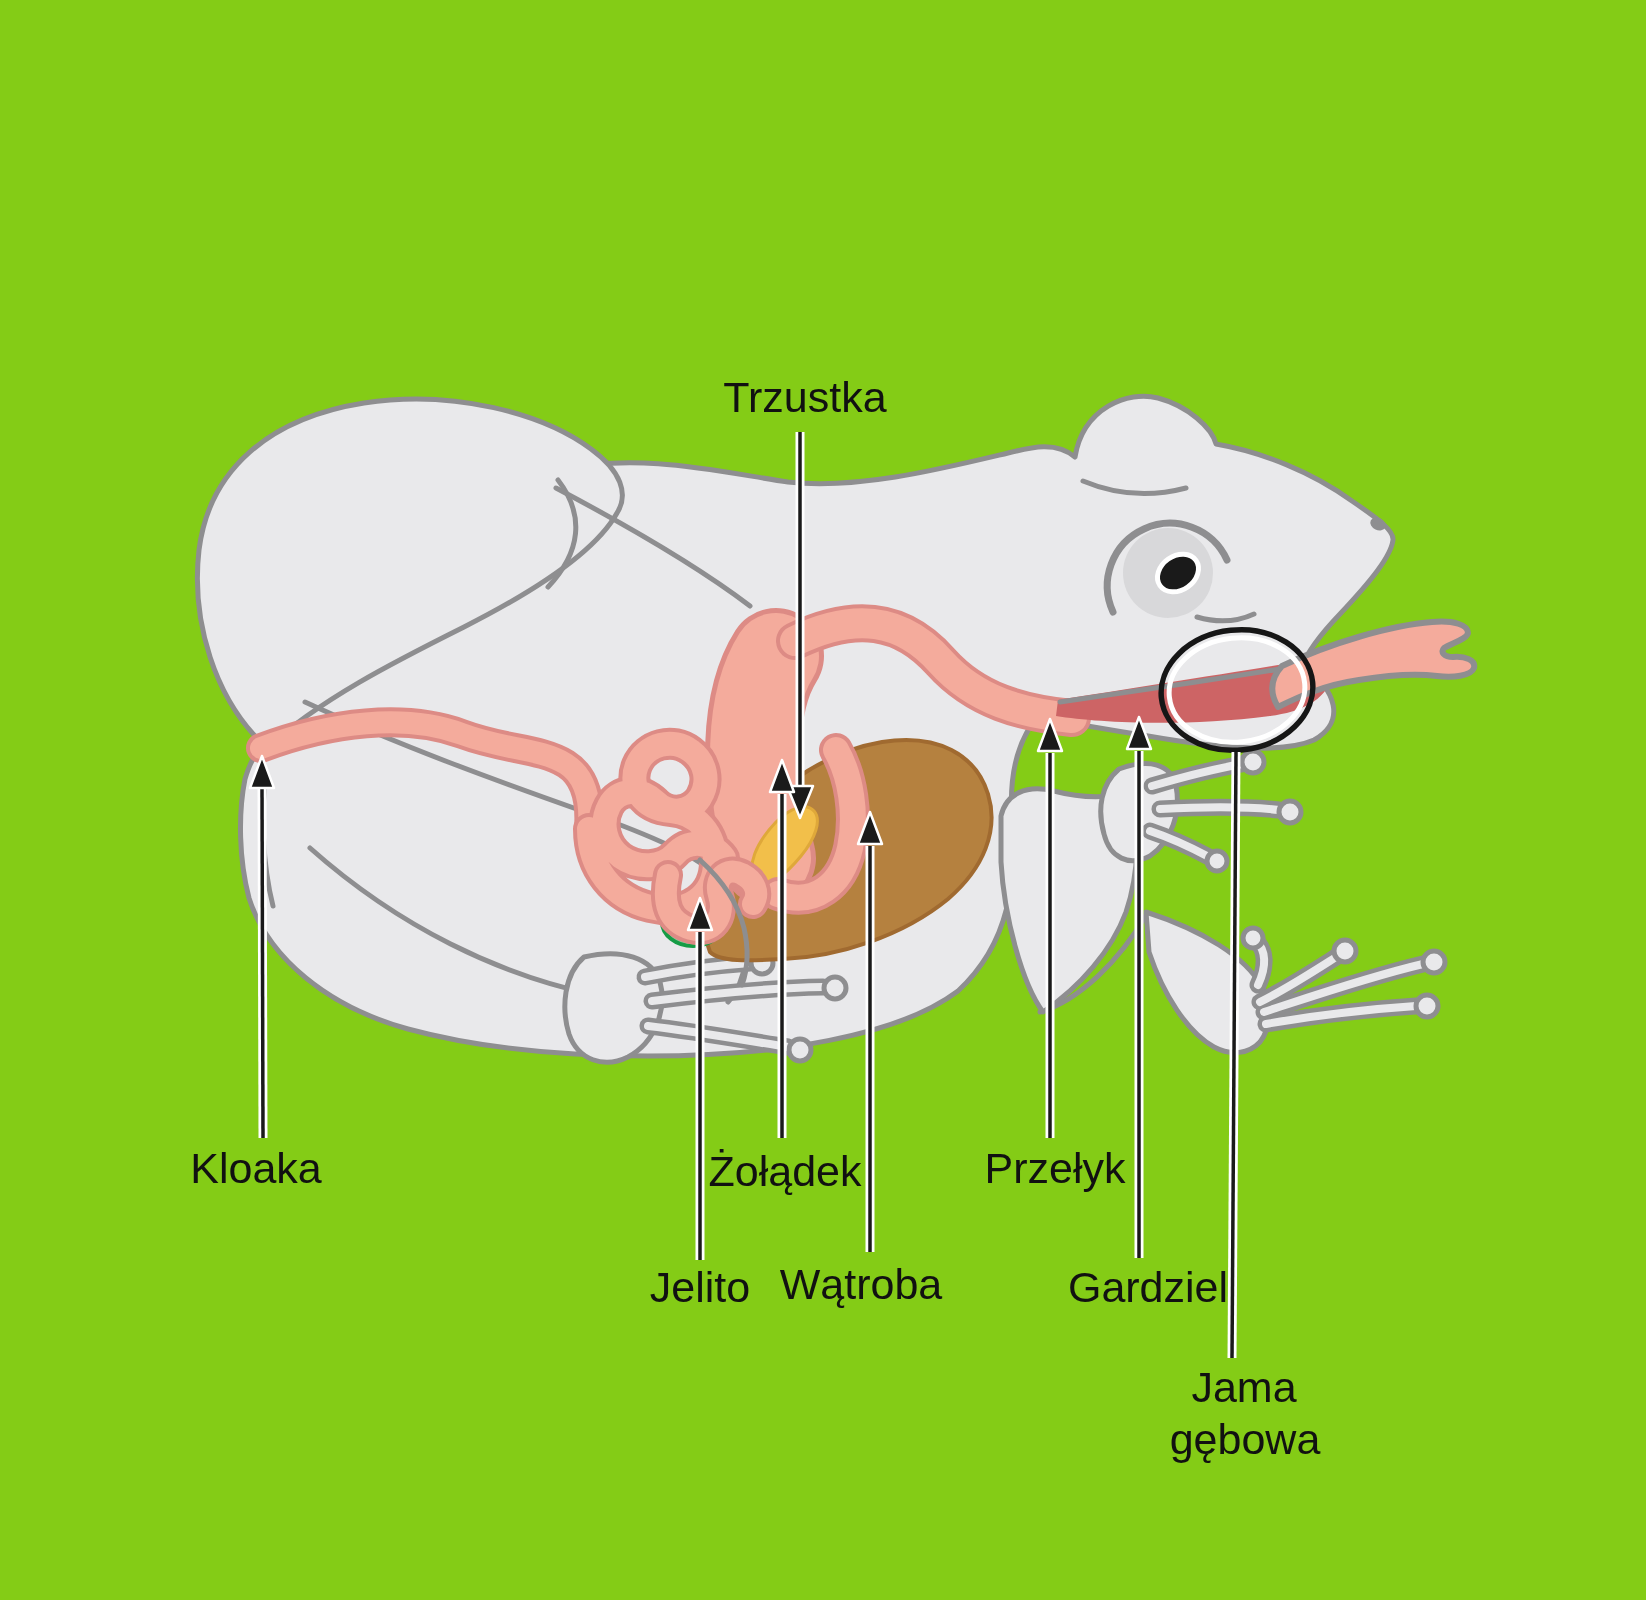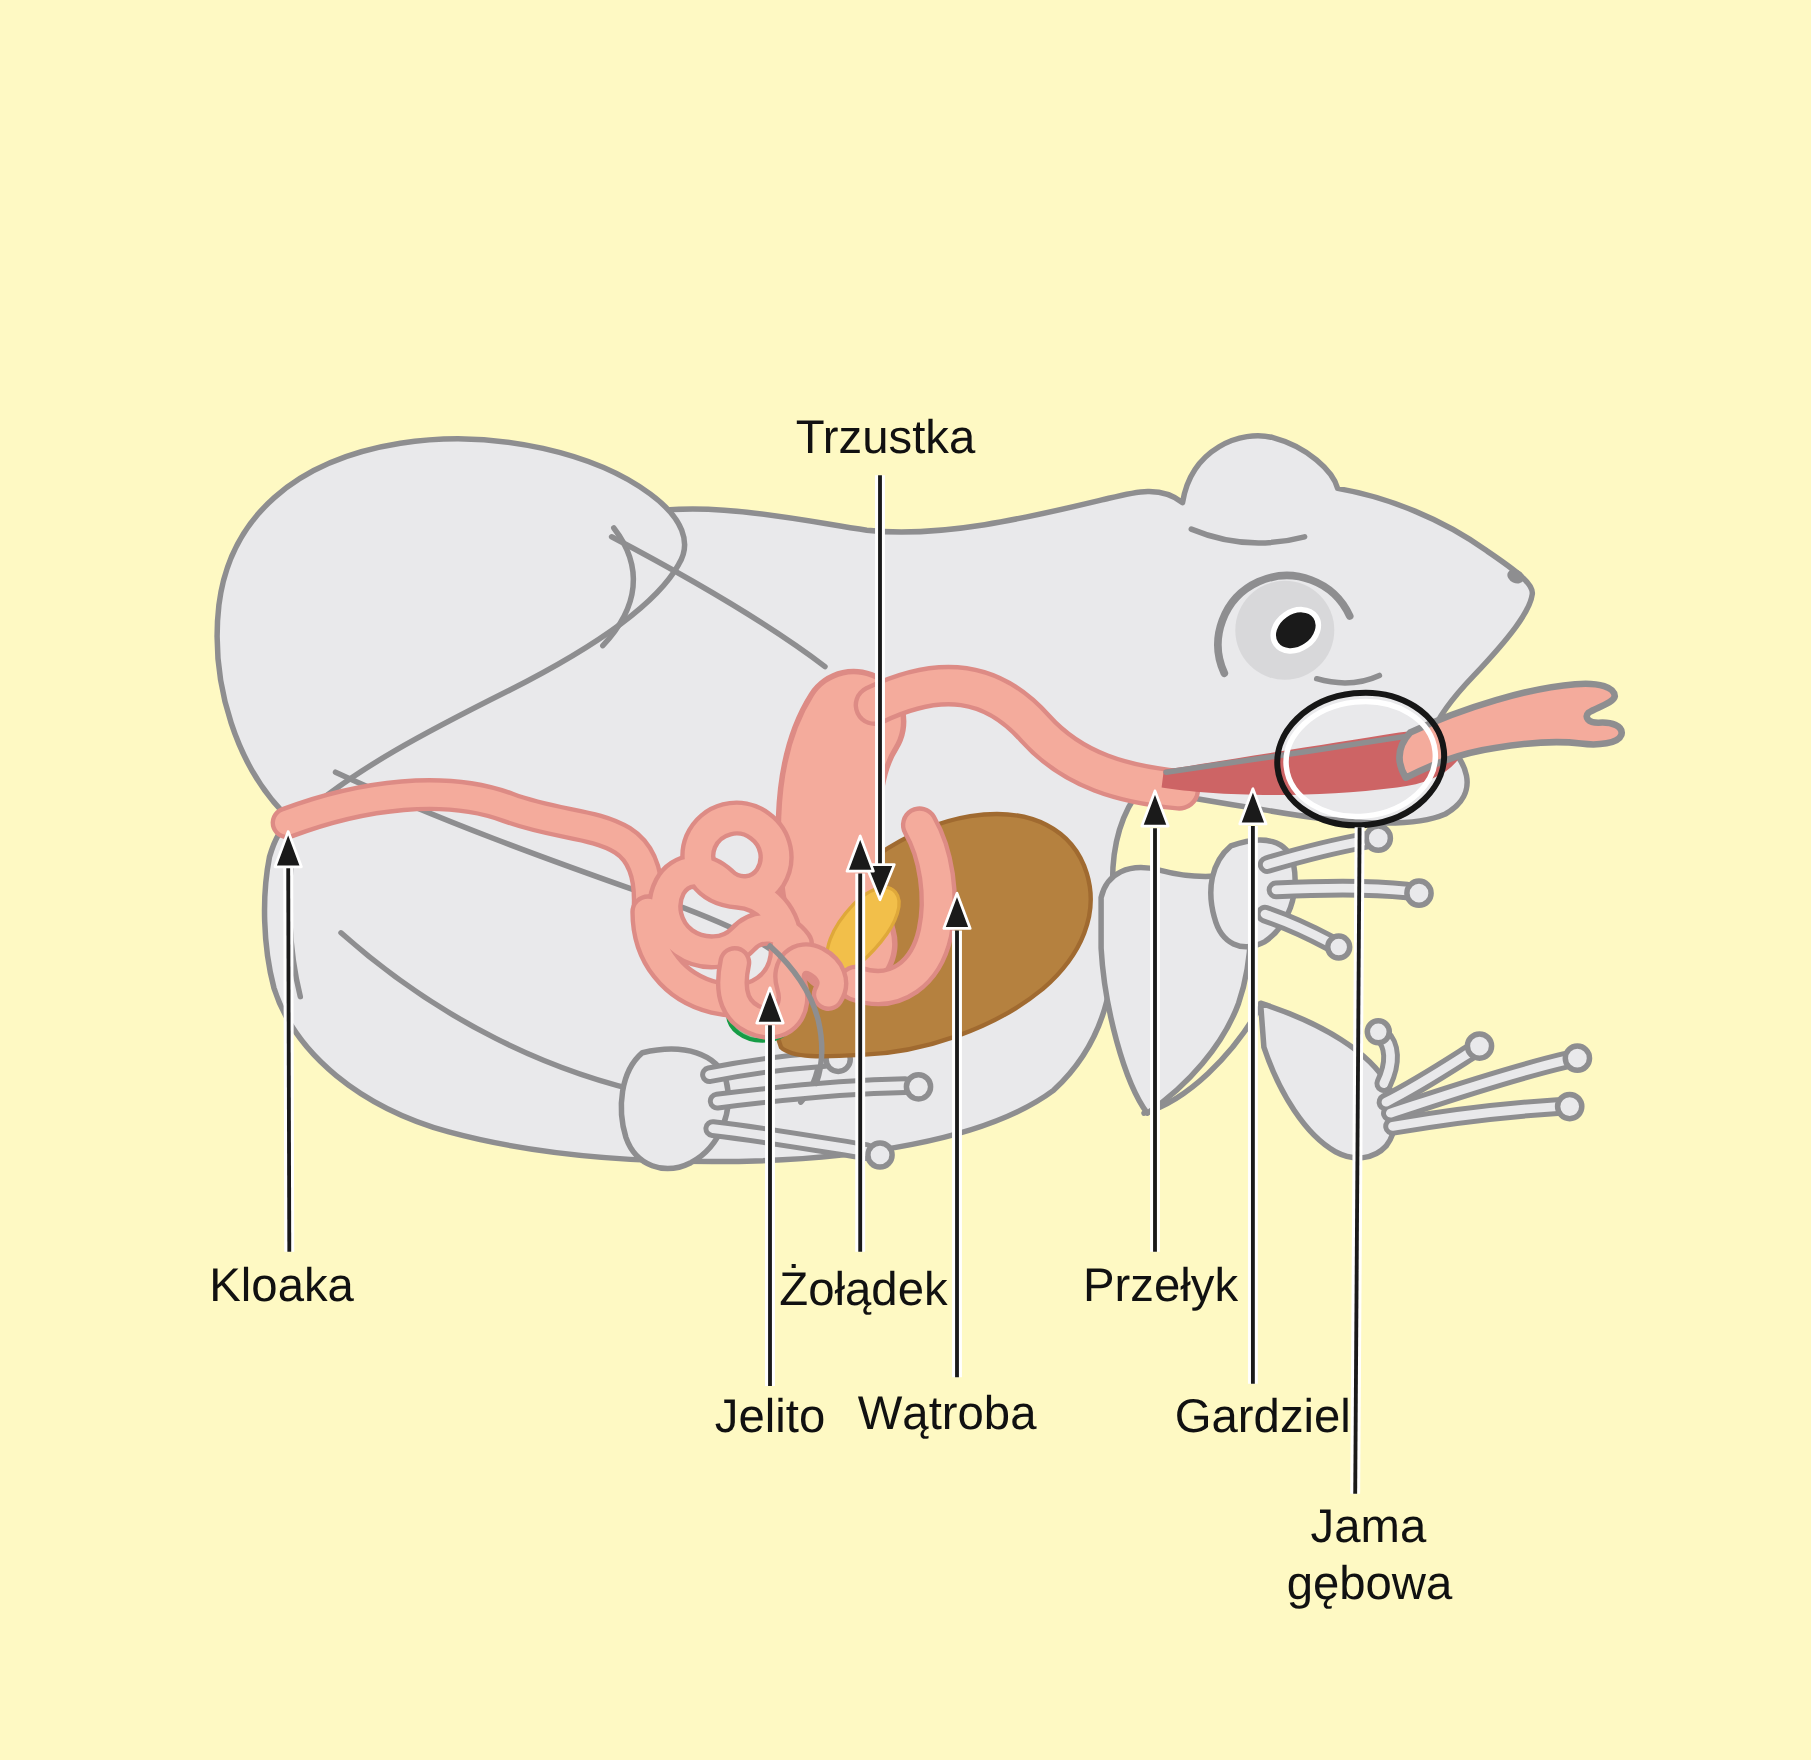--- a/index.html
+++ b/index.html
@@ -1,19 +1,19 @@
 <!DOCTYPE html>
 <html style="--body_fill: #e9e9eb; --outline_gray: #8e8e90; --organ_pink: #f4ab9c; --organ_pink_outline: #dd8b85; --gullet_red: #cd6465; --liver_brown: #b5813f; --liver_outline: #a06a30; --pancreas_yellow: #f2bf4a; --pancreas_outline: #dfa83a; --cloaca_green: #8fc79b; --cloaca_green_stroke: #169c46; --annotation_black: #1a1a1a; --label_color: #111111;"><head>
 <meta charset="utf-8">
 <style>
   html,body{margin:0;padding:0;background:#ffffff;}
   .stage{
     position:relative;
     width:1646px;height:1600px;
-    background:#fef9c3;
+    background:#84cc16;
     overflow:hidden;
     font-family:"Liberation Sans", sans-serif;
   }
   svg{display:block;}
   .body-shape{fill:var(--body_fill,#e9e9eb);stroke:var(--outline_gray,#8e8e90);stroke-width:5;stroke-linejoin:round;}
   .fold{fill:none;stroke:var(--outline_gray,#8e8e90);stroke-width:5;stroke-linecap:round;}
   .fold-thin{fill:none;stroke:var(--outline_gray,#8e8e90);stroke-width:4;stroke-linecap:round;}
   .toe-outer{fill:none;stroke:var(--outline_gray,#8e8e90);stroke-width:17;stroke-linecap:round;}
   .toe-inner{fill:none;stroke:var(--body_fill,#e9e9eb);stroke-width:8;stroke-linecap:round;}
   .bulb{fill:var(--body_fill,#e9e9eb);stroke:var(--outline_gray,#8e8e90);stroke-width:5;}

